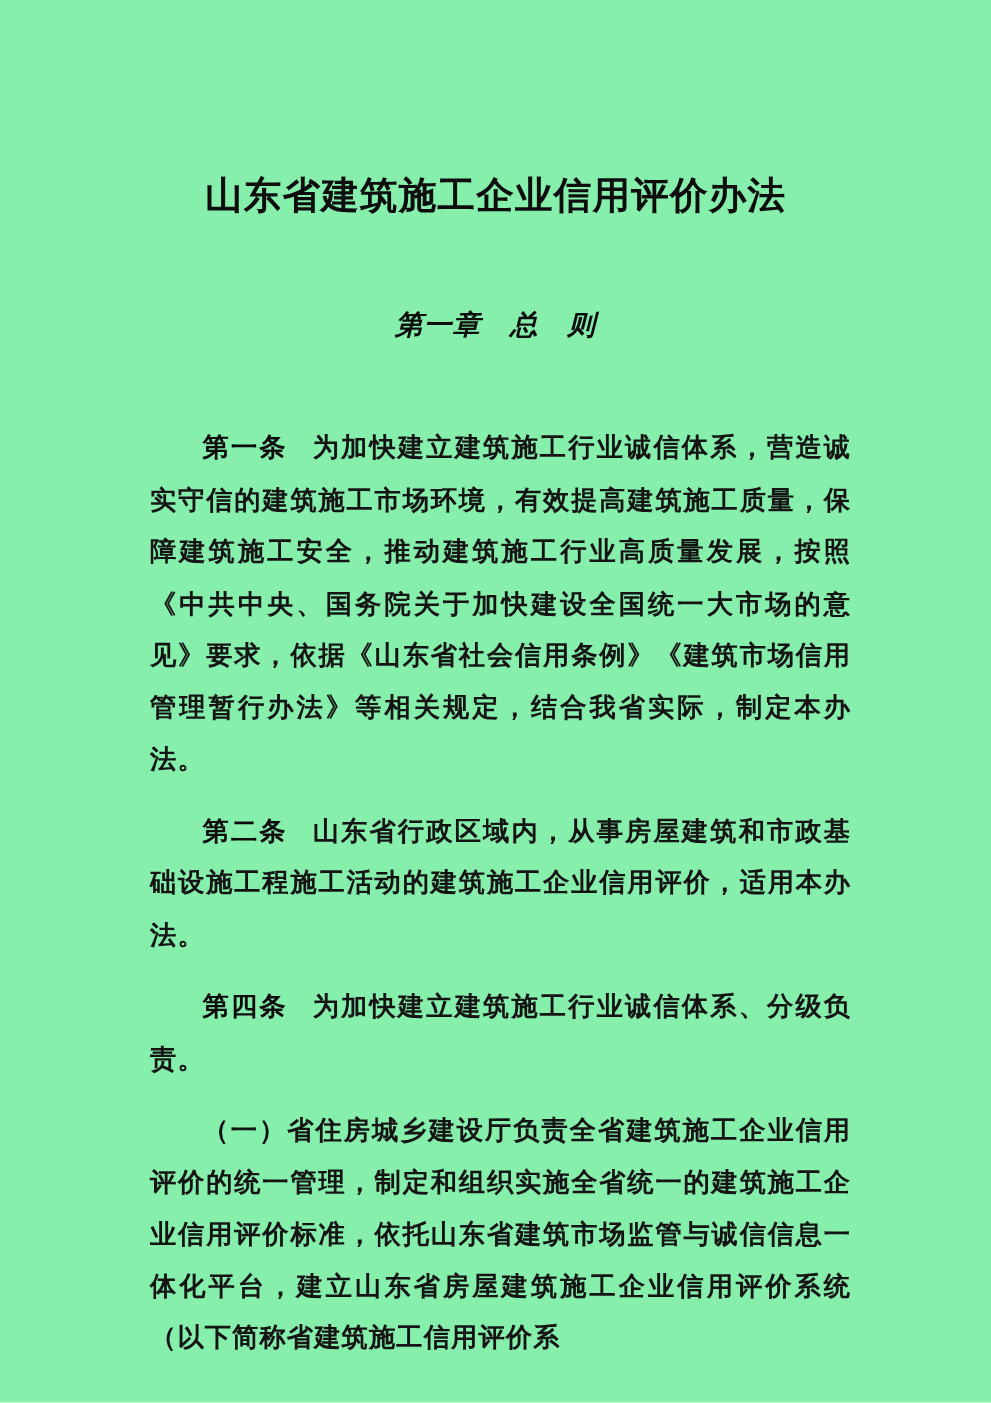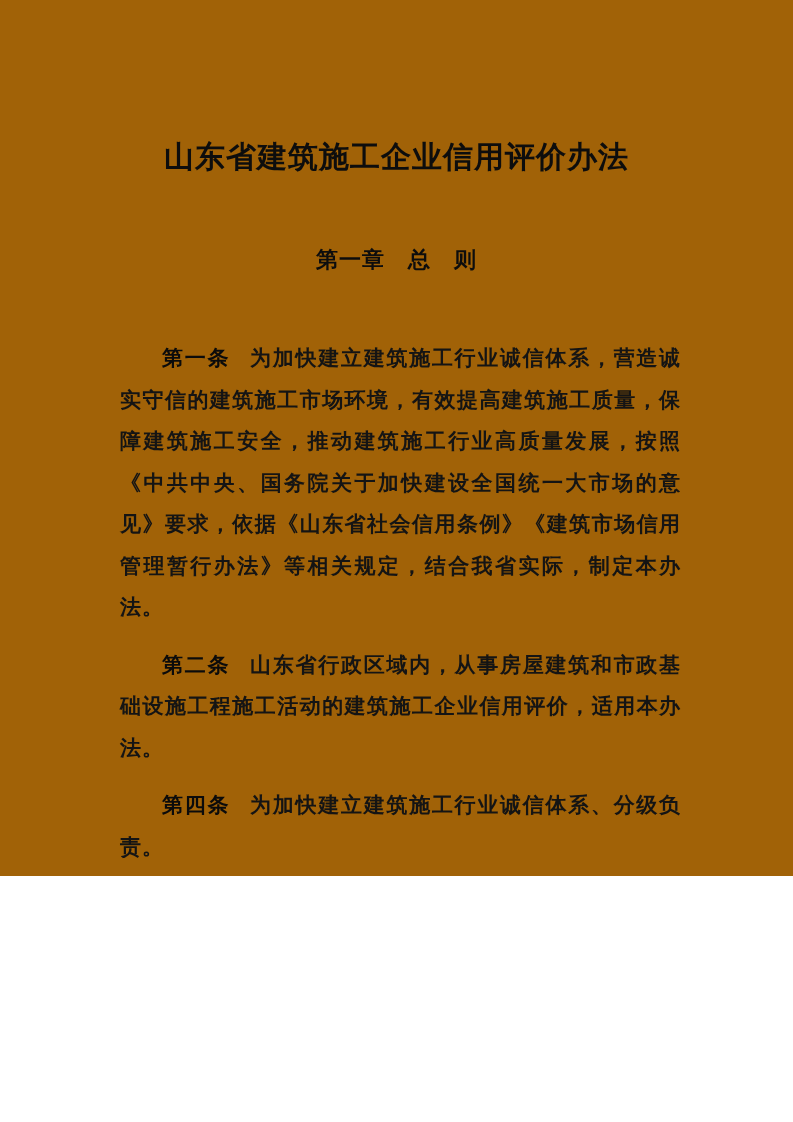--- a/index.html
+++ b/index.html
@@ -3,22 +3,22 @@
 <meta charset="utf-8">
 <style>
   html, body {
     margin: 0;
     padding: 0;
     background: #ffffff;
   }
   .page {
     position: relative;
     width: 793px;
-    height: 876px;
-    background: #a16207;
+    height: 1122px;
+    background: #86efac;
     color: #121212;
     font-family: "Liberation Serif", "DejaVu Serif", serif;
     overflow: hidden;
     box-sizing: border-box;
   }
   .doc-title {
     margin: 0;
     padding-top: 138px;
     text-align: center;
     font-size: 30px;
@@ -29,20 +29,21 @@
   }
   .chapter-heading {
     margin: 0;
     padding-top: 70px;
     text-align: center;
     font-size: 22px;
     font-weight: 700;
     letter-spacing: 1px;
     line-height: 28px;
     color: #0d0d0d;
+    font-style: italic;
   }
   .body-text {
     margin: 0 96px 0 104px;
     padding-top: 48px;
     font-size: 21px;
     font-weight: 600;
     line-height: 41.5px;
     letter-spacing: 0.9px;
     text-align: justify;
     text-align-last: left;
@@ -71,14 +72,15 @@
   <h2 class="chapter-heading">第一章　总　则</h2>
 
   <div class="body-text">
     <p class="para"><strong class="para-label">第一条</strong><span>为加快建立建筑施工行业诚信体系，营造诚实守信的建筑施工市场环境，有效提高建筑施工质量，保障建筑施工安全，推动建筑施工行业高质量发展，按照《中共中央、国务院关于加快建设全国统一大市场的意见》要求，依据《山东省社会信用条例》《建筑市场信用管理暂行办法》等相关规定，结合我省实际，制定本办法。</span></p>
 
     <p class="para"><strong class="para-label">第二条</strong><span>山东省行政区域内，从事房屋建筑和市政基础设施工程施工活动的建筑施工企业信用评价，适用本办法。</span></p>
 
 
     <p class="para"><strong class="para-label">第四条</strong><span>为加快建立建筑施工行业诚信体系、分级负责。</span></p>
 
+    <p class="para"><span>（一）省住房城乡建设厅负责全省建筑施工企业信用评价的统一管理，制定和组织实施全省统一的建筑施工企业信用评价标准，依托山东省建筑市场监管与诚信信息一体化平台，建立山东省房屋建筑施工企业信用评价系统（以下简称省建筑施工信用评价系</span></p>
   </div>
 </div>
 
 </body></html>

